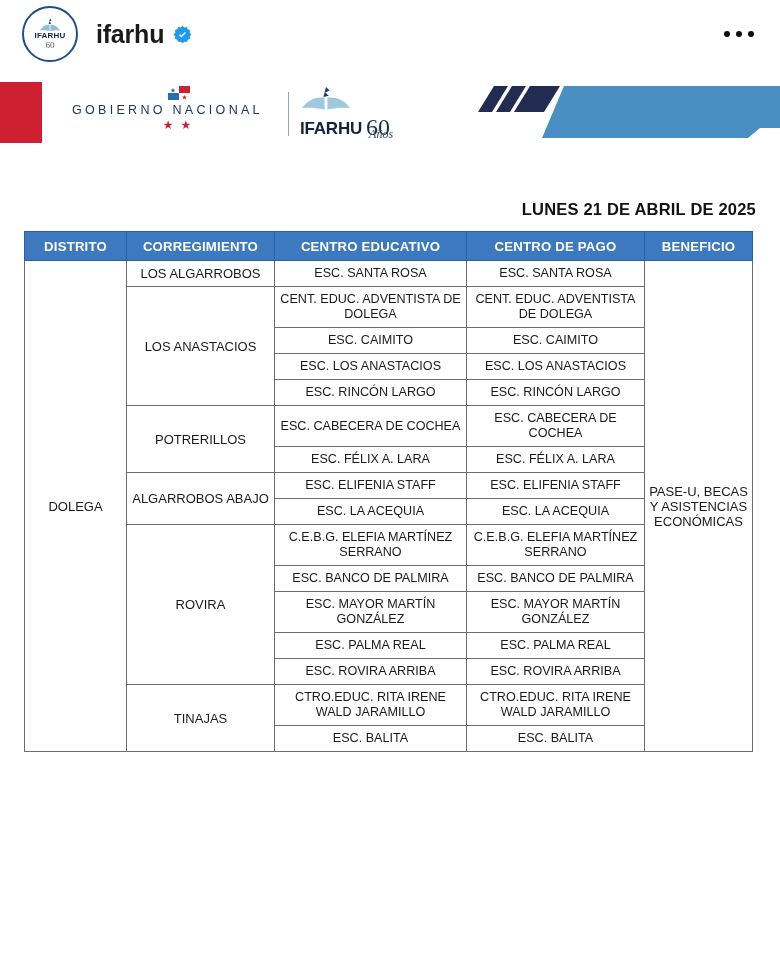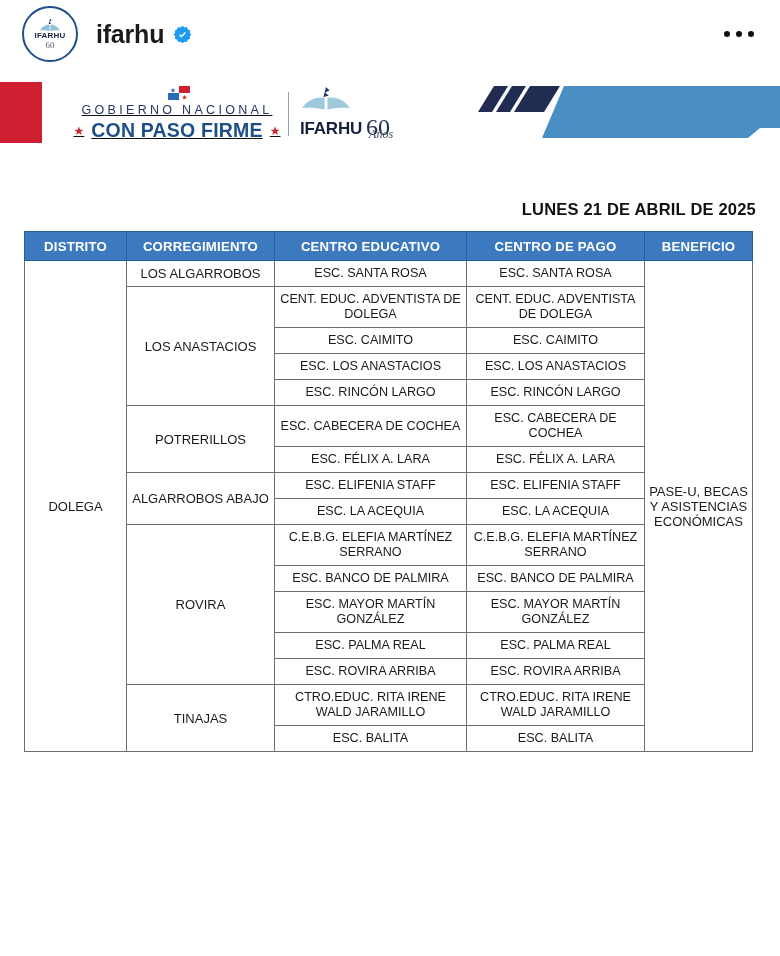--- a/index.html
+++ b/index.html
@@ -101,22 +101,21 @@
     top: 14px;
     width: 42px;
     height: 61px;
     background: #ce2030;
   }
   .gov-block {
     position: absolute;
     left: 72px;
     top: 18px;
     width: 210px;
-    text-align: center;
-    text-decoration: underline;
+    text-align: left;
   }
   .flag-icon {
     display: block;
     margin: 0 auto 2px auto;
   }
   .gov-line1 {
     font-size: 12.5px;
     letter-spacing: 3.3px;
     color: #20355f;
     font-weight: normal;
@@ -289,21 +288,20 @@
       <rect x="6" y="0" width="11" height="7" fill="#ffffff"></rect>
       <rect x="17" y="0" width="11" height="7" fill="#ce2030"></rect>
       <rect x="6" y="7" width="11" height="7" fill="#2b6cb8"></rect>
       <rect x="17" y="7" width="11" height="7" fill="#ffffff"></rect>
       <path d="M11 2 l.7 1.5 1.6.2-1.2 1.1.3 1.6-1.4-.8-1.4.8.3-1.6-1.2-1.1 1.6-.2z" fill="#2b6cb8"></path>
       <path d="M22.5 9 l.7 1.5 1.6.2-1.2 1.1.3 1.6-1.4-.8-1.4.8.3-1.6-1.2-1.1 1.6-.2z" fill="#ce2030"></path>
     </svg>
     <div class="gov-line1">GOBIERNO NACIONAL</div>
     <div class="gov-line2row">
       <span class="gov-star">★</span>
-      <span class="gov-line2">CON PASO FIRME</span>
       <span class="gov-star">★</span>
     </div>
   </div>
 
   <div class="banner-divider"></div>
 
   <div class="ifarhu-block">
     <svg width="52" height="26" viewBox="0 0 52 26">
       <path d="M26 1 L29.6 4.4 L25.2 6.4 L28.8 9.8 L23.4 11 Z" fill="#1f3b70"></path>
       <path d="M2 22 C8 13 17 10.6 24.6 11.6 L24.6 23.4 C17 21.6 8 21.4 2 22 Z" fill="#9ec8dc"></path>

